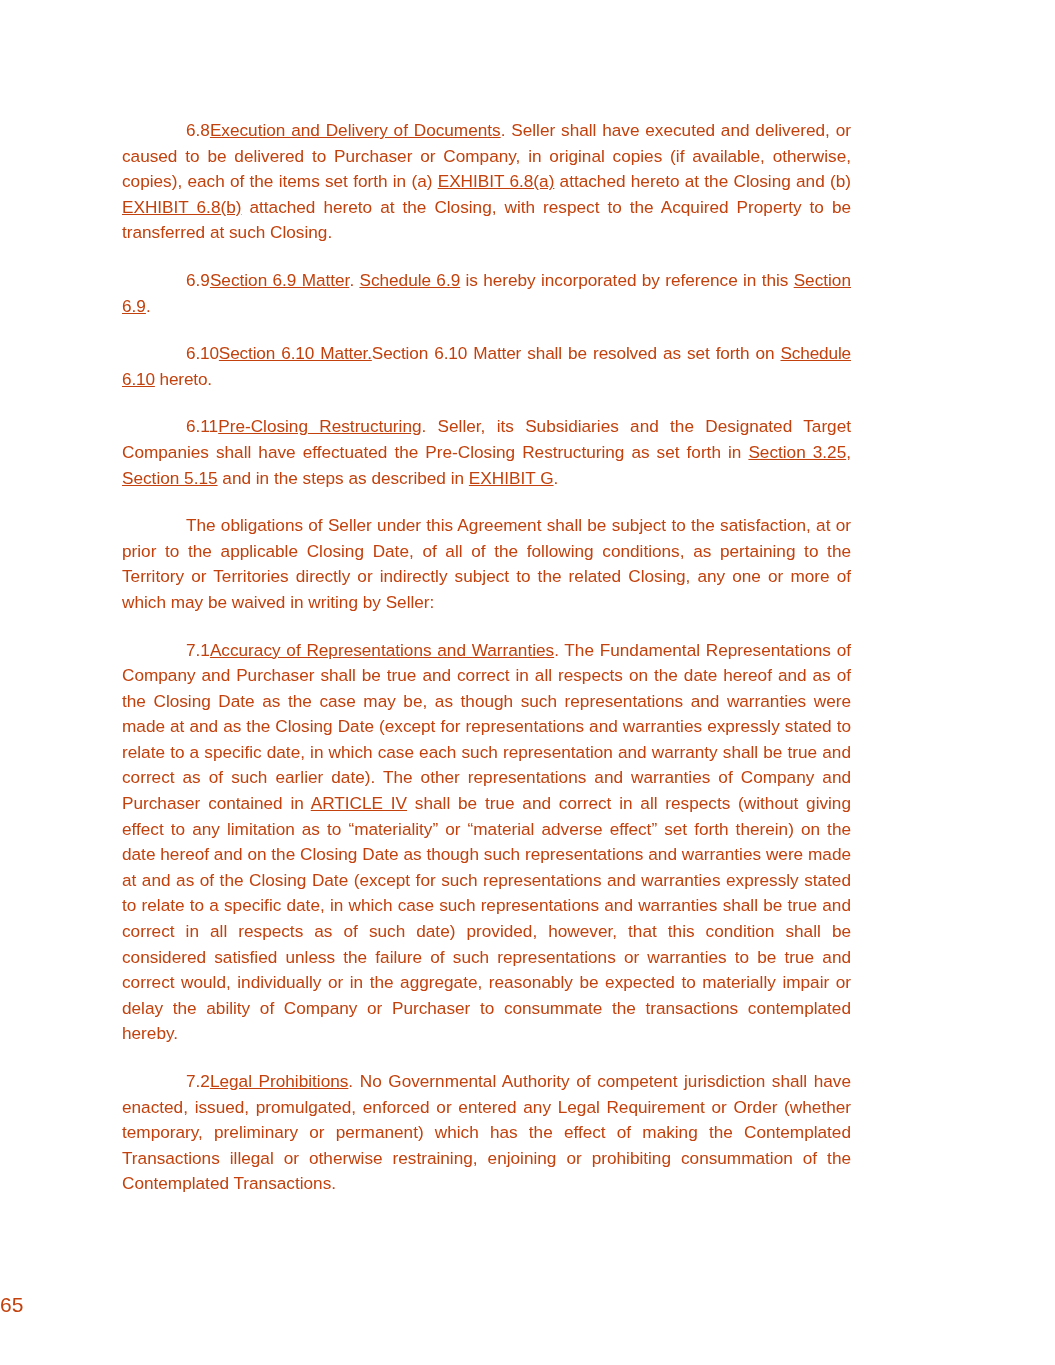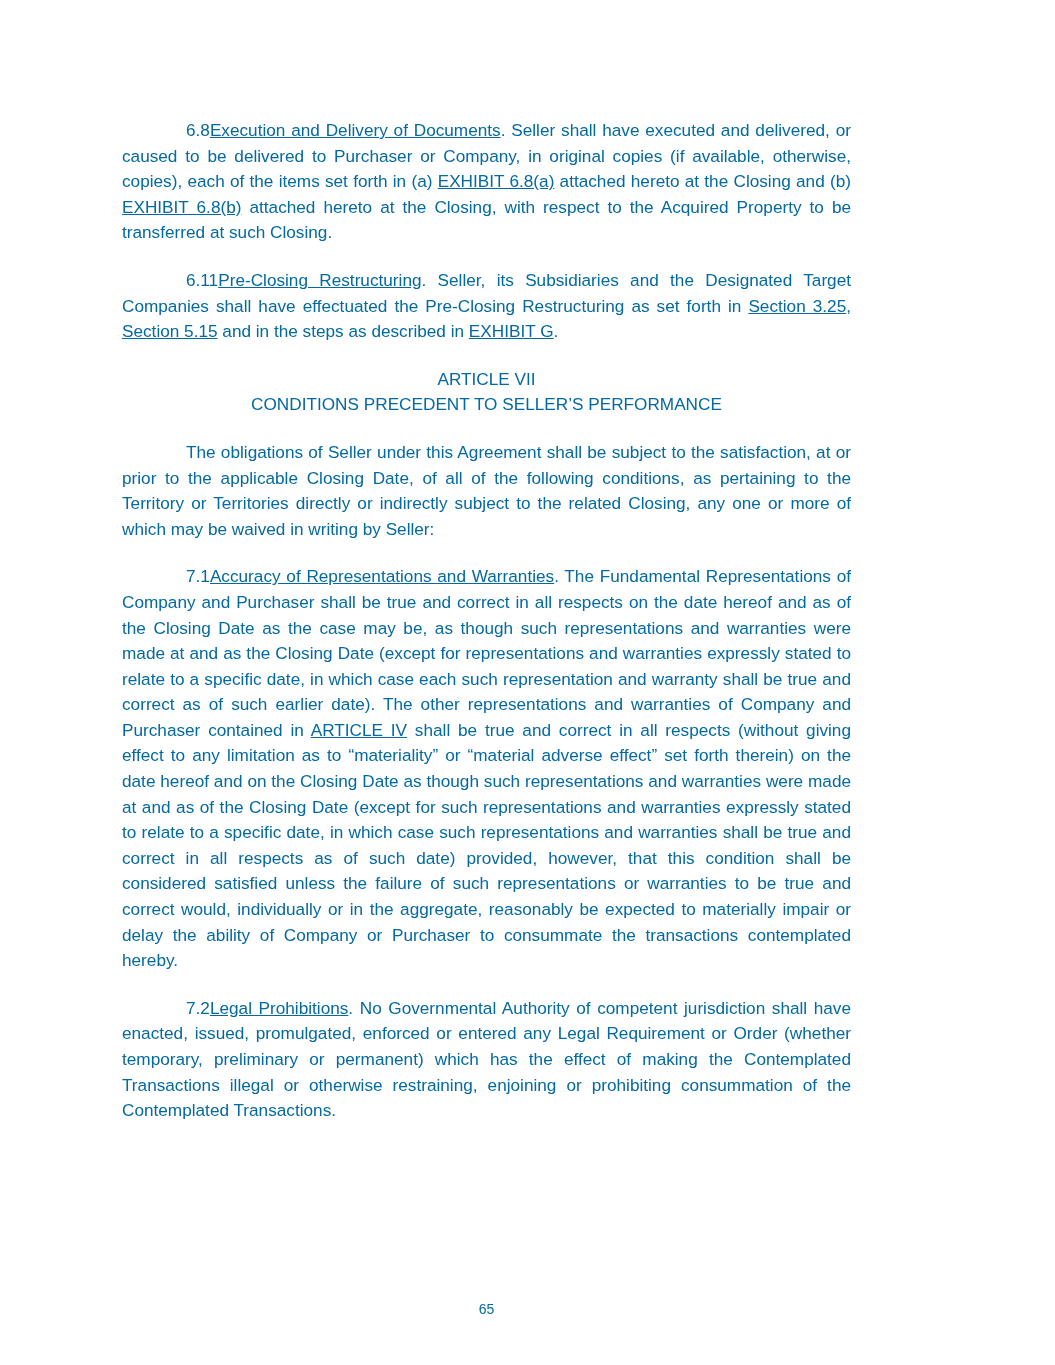--- a/index.html
+++ b/index.html
@@ -8,21 +8,21 @@
     background: #ffffff;
   }
   .page {
     width: 973px;
     height: 1365px;
     background: #ffffff;
     position: relative;
     box-sizing: border-box;
     padding: 118px 122px 0 122px;
     font-family: "Liberation Sans", sans-serif;
-    color: #0369a1;
+    color: #c2410c;
   }
   .para {
     font-size: 17.2px;
     line-height: 25.6px;
     text-align: justify;
     margin: 0 0 22px 0;
     text-justify: inter-word;
   }
   .para .indent {
     display: inline-block;
@@ -35,47 +35,49 @@
     line-height: 25.6px;
     margin: 0 0 22px 0;
   }
   .center-block div { text-align: center; }
   .tight { letter-spacing: -0.15px; }
   .footer {
     position: absolute;
     left: 0;
     right: 0;
     bottom: 48px;
-    text-align: center;
-    font-size: 14px;
+    text-align: left;
+    font-size: 21px;
     font-family: "Liberation Sans", sans-serif;
   }
   .sec-no { white-space: nowrap; }
 </style>
 </head>
 <body>
 
 <div class="page">
 
   <p class="para">
     <span class="indent"></span><span class="sec-no">6.8</span><span class="u">Execution and Delivery of Documents</span><span>. Seller shall have executed and delivered, or caused to be delivered to Purchaser or Company, in original copies (if available, otherwise, copies), each of the items set forth in (a) </span><span class="u">EXHIBIT 6.8(a)</span><span> attached hereto at the Closing and (b) </span><span class="u">EXHIBIT 6.8(b)</span><span> attached hereto at the Closing, with respect to the Acquired Property to be transferred at such Closing.</span>
   </p>
 
+  <p class="para">
+    <span class="indent"></span><span class="sec-no">6.9</span><span class="u">Section 6.9 Matter</span><span>. </span><span class="u">Schedule 6.9</span><span> is hereby incorporated by reference in this </span><span class="u">Section 6.9</span><span>.</span>
+  </p>
 
+  <p class="para tight">
+    <span class="indent"></span><span class="sec-no">6.10</span><span class="u">Section 6.10 Matter.</span><span>Section 6.10 Matter shall be resolved as set forth on </span><span class="u">Schedule 6.10</span><span> hereto.</span>
+  </p>
 
   <p class="para">
     <span class="indent"></span><span class="sec-no">6.11</span><span class="u">Pre-Closing Restructuring</span><span>. Seller, its Subsidiaries and the Designated Target Companies shall have effectuated the Pre-Closing Restructuring as set forth in </span><span class="u">Section 3.25</span><span>, </span><span class="u">Section 5.15</span><span> and in the steps as described in </span><span class="u">EXHIBIT G</span><span>.</span>
   </p>
 
 
 
-  <div class="center-block">
-    <div>ARTICLE VII</div>
-    <div>CONDITIONS PRECEDENT TO SELLER’S PERFORMANCE</div>
-  </div>
 
   <p class="para">
     <span class="indent"></span><span>The obligations of Seller under this Agreement shall be subject to the satisfaction, at or prior to the applicable Closing Date, of all of the following conditions, as pertaining to the Territory or Territories directly or indirectly subject to the related Closing, any one or more of which may be waived in writing by Seller:</span>
   </p>
 
   <p class="para">
     <span class="indent"></span><span class="sec-no">7.1</span><span class="u">Accuracy of Representations and Warranties</span><span>. The Fundamental Representations of Company and Purchaser shall be true and correct in all respects on the date hereof and as of the Closing Date as the case may be, as though such representations and warranties were made at and as the Closing Date (except for representations and warranties expressly stated to relate to a specific date, in which case each such representation and warranty shall be true and correct as of such earlier date). The other representations and warranties of Company and Purchaser contained in </span><span class="u">ARTICLE IV</span><span> shall be true and correct in all respects (without giving effect to any limitation as to “materiality” or “material adverse effect” set forth therein) on the date hereof and on the Closing Date as though such representations and warranties were made at and as of the Closing Date (except for such representations and warranties expressly stated to relate to a specific date, in which case such representations and warranties shall be true and correct in all respects as of such date) provided, however, that this condition shall be considered satisfied unless the failure of such representations or warranties to be true and correct would, individually or in the aggregate, reasonably be expected to materially impair or delay the ability of Company or Purchaser to consummate the transactions contemplated hereby.</span>
   </p>
 
   <p class="para">

